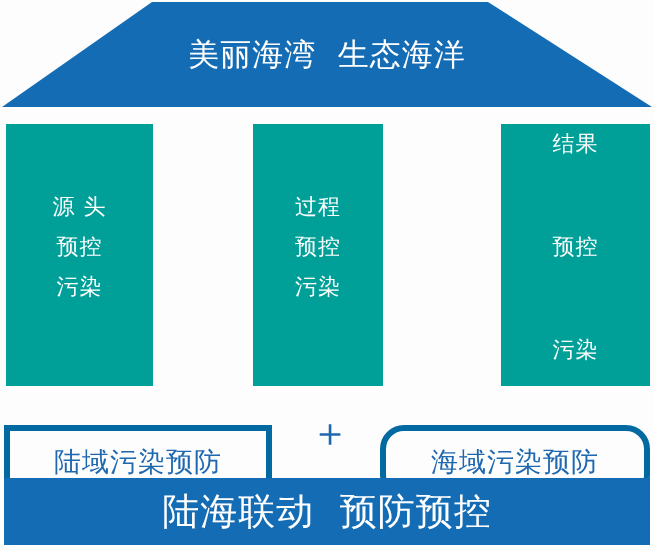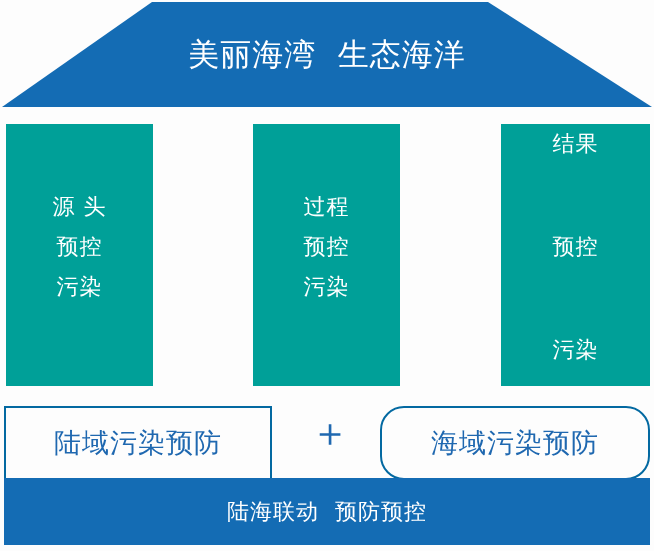--- a/index.html
+++ b/index.html
@@ -51,38 +51,38 @@
     height: 262px;
     background: #00a098;
     display: flex;
     flex-direction: column;
     align-items: center;
     justify-content: center;
     box-sizing: border-box;
     padding-bottom: 16px;
   }
   .pillar-1 { left: 6px;   width: 147px; }
-  .pillar-2 { left: 253px; width: 147px; }
+  .pillar-2 { left: 253px; width: 130px; }
   .pillar-3 { left: 501px; width: 149px; justify-content: space-between; }
 
   .pillar-line {
     color: #ffffff;
     font-size: 22px;
     line-height: 1.0;
     margin: 9px 0;
     white-space: pre;
     letter-spacing: 1px;
   }
 
   
   .midbox {
     position: absolute;
-    top: 406px;
+    top: 425px;
     height: 74px;
-    border: 2px solid #0369a1;
+    border: 6px solid #0369a1;
     background: #fdfdfd;
     box-sizing: border-box;
     display: flex;
     align-items: center;
     justify-content: center;
     color: #1f68b0;
     font-size: 27px;
     letter-spacing: 1px;
     white-space: pre;
   }
@@ -109,21 +109,21 @@
     position: absolute;
     left: 4px;
     top: 478px;
     width: 646px;
     height: 67px;
     background: #146cb4;
     display: flex;
     align-items: center;
     justify-content: center;
     color: #ffffff;
-    font-size: 22px;
+    font-size: 37px;
     letter-spacing: 1px;
     white-space: pre;
   }
 </style>
 </head>
 <body>
 
 <div id="diagram">
 
   <div class="roof">

